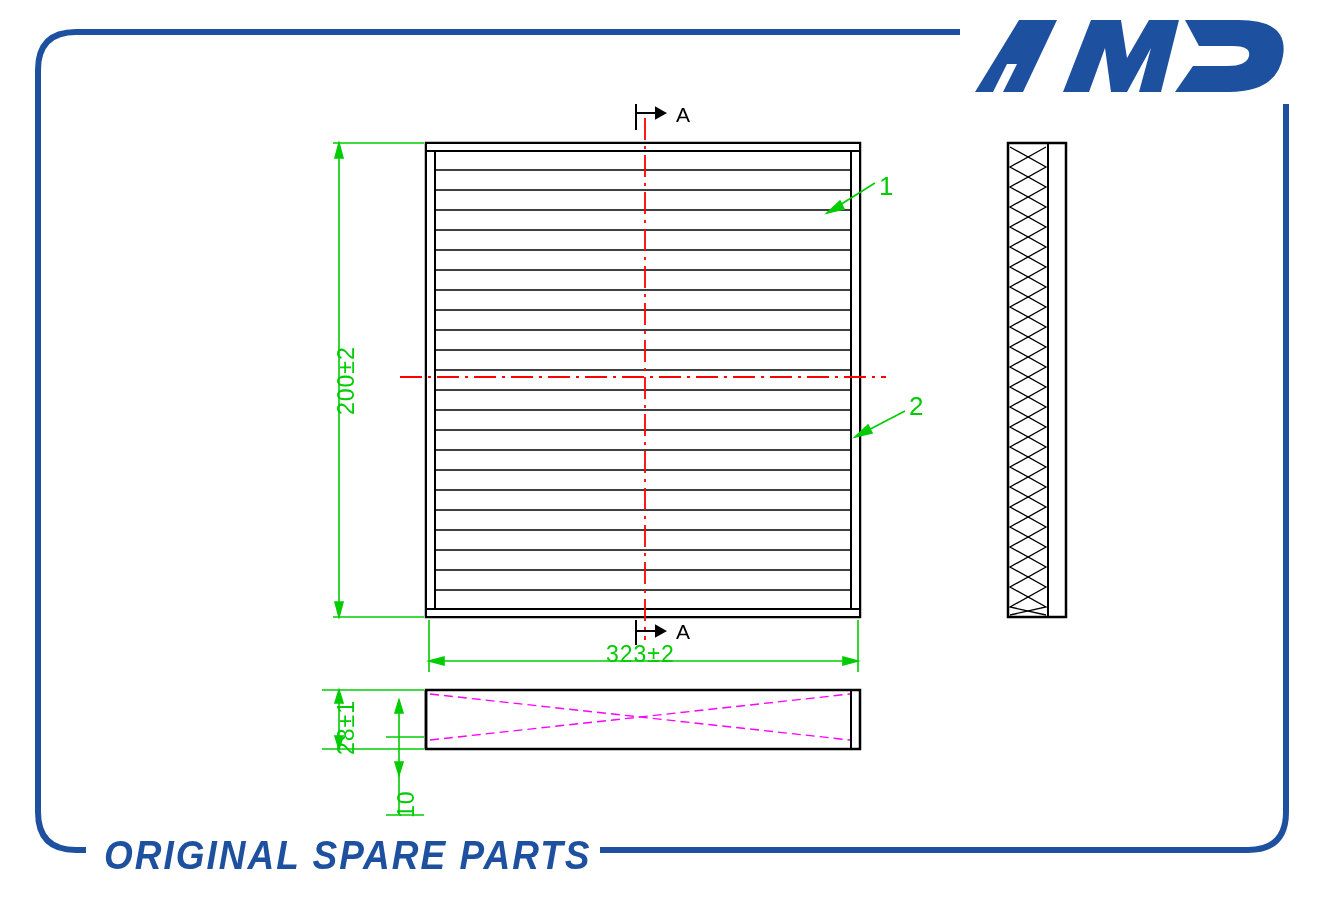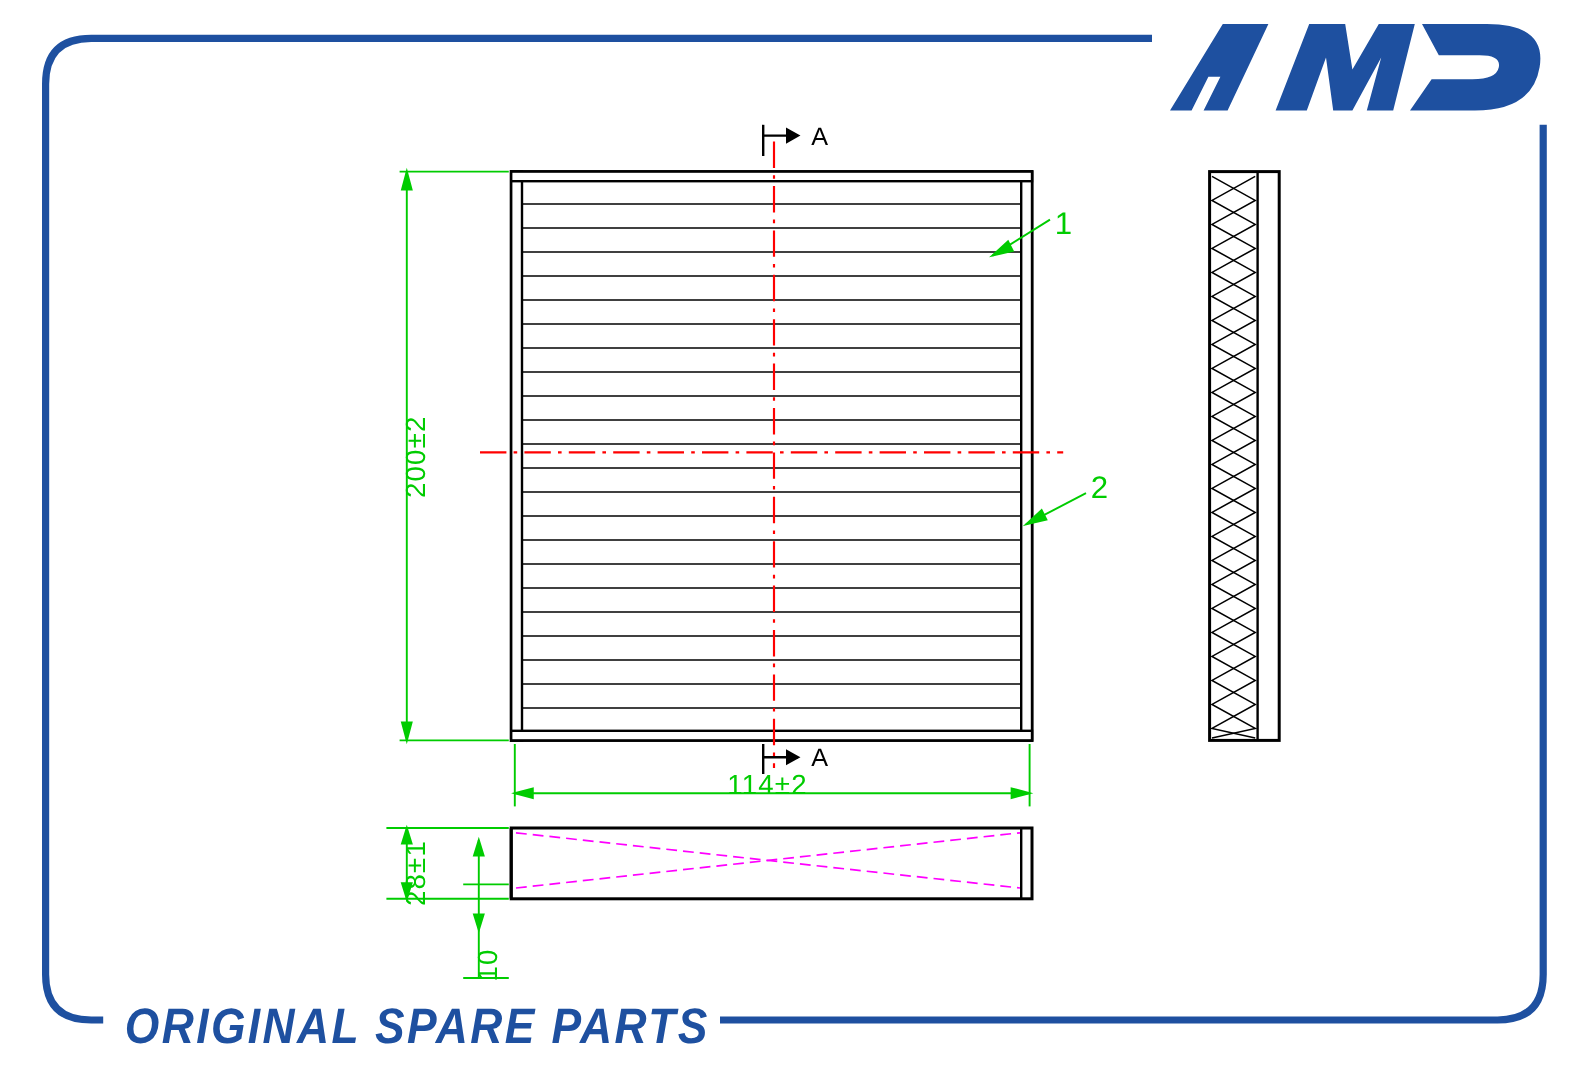--- a/index.html
+++ b/index.html
@@ -219,21 +219,21 @@
       <line x1="386" y1="737" x2="424" y2="737"></line>
       <line x1="386" y1="815" x2="424" y2="815"></line>
       <polygon points="399,700 395,713 403,713" fill="#00cc00"></polygon>
       <polygon points="399,775 395,762 403,762" fill="#00cc00"></polygon>
     </g>
 
   </svg>
 
   <div class="lbl lbl-green rot90" style="left: 333px; top: 415px;">200±2</div>
 
-  <div class="lbl lbl-green" style="left: 606px; top: 641px;">114±2</div>
+  <div class="lbl lbl-green" style="left: 606px; top: 641px;">323±2</div>
 
   <div class="lbl lbl-green rot90" style="left: 333px; top: 755px;">28±1</div>
 
   <div class="lbl lbl-green rot90" style="left: 393px; top: 818px;">10</div>
 
   <div class="lbl lbl-green" style="left: 879px; top: 171px; font-size: 26px;">1</div>
 
   <div class="lbl lbl-green" style="left: 909px; top: 391px; font-size: 26px;">2</div>
 
   <div class="lbl lbl-black" style="left: 676px; top: 103px;">A</div>

